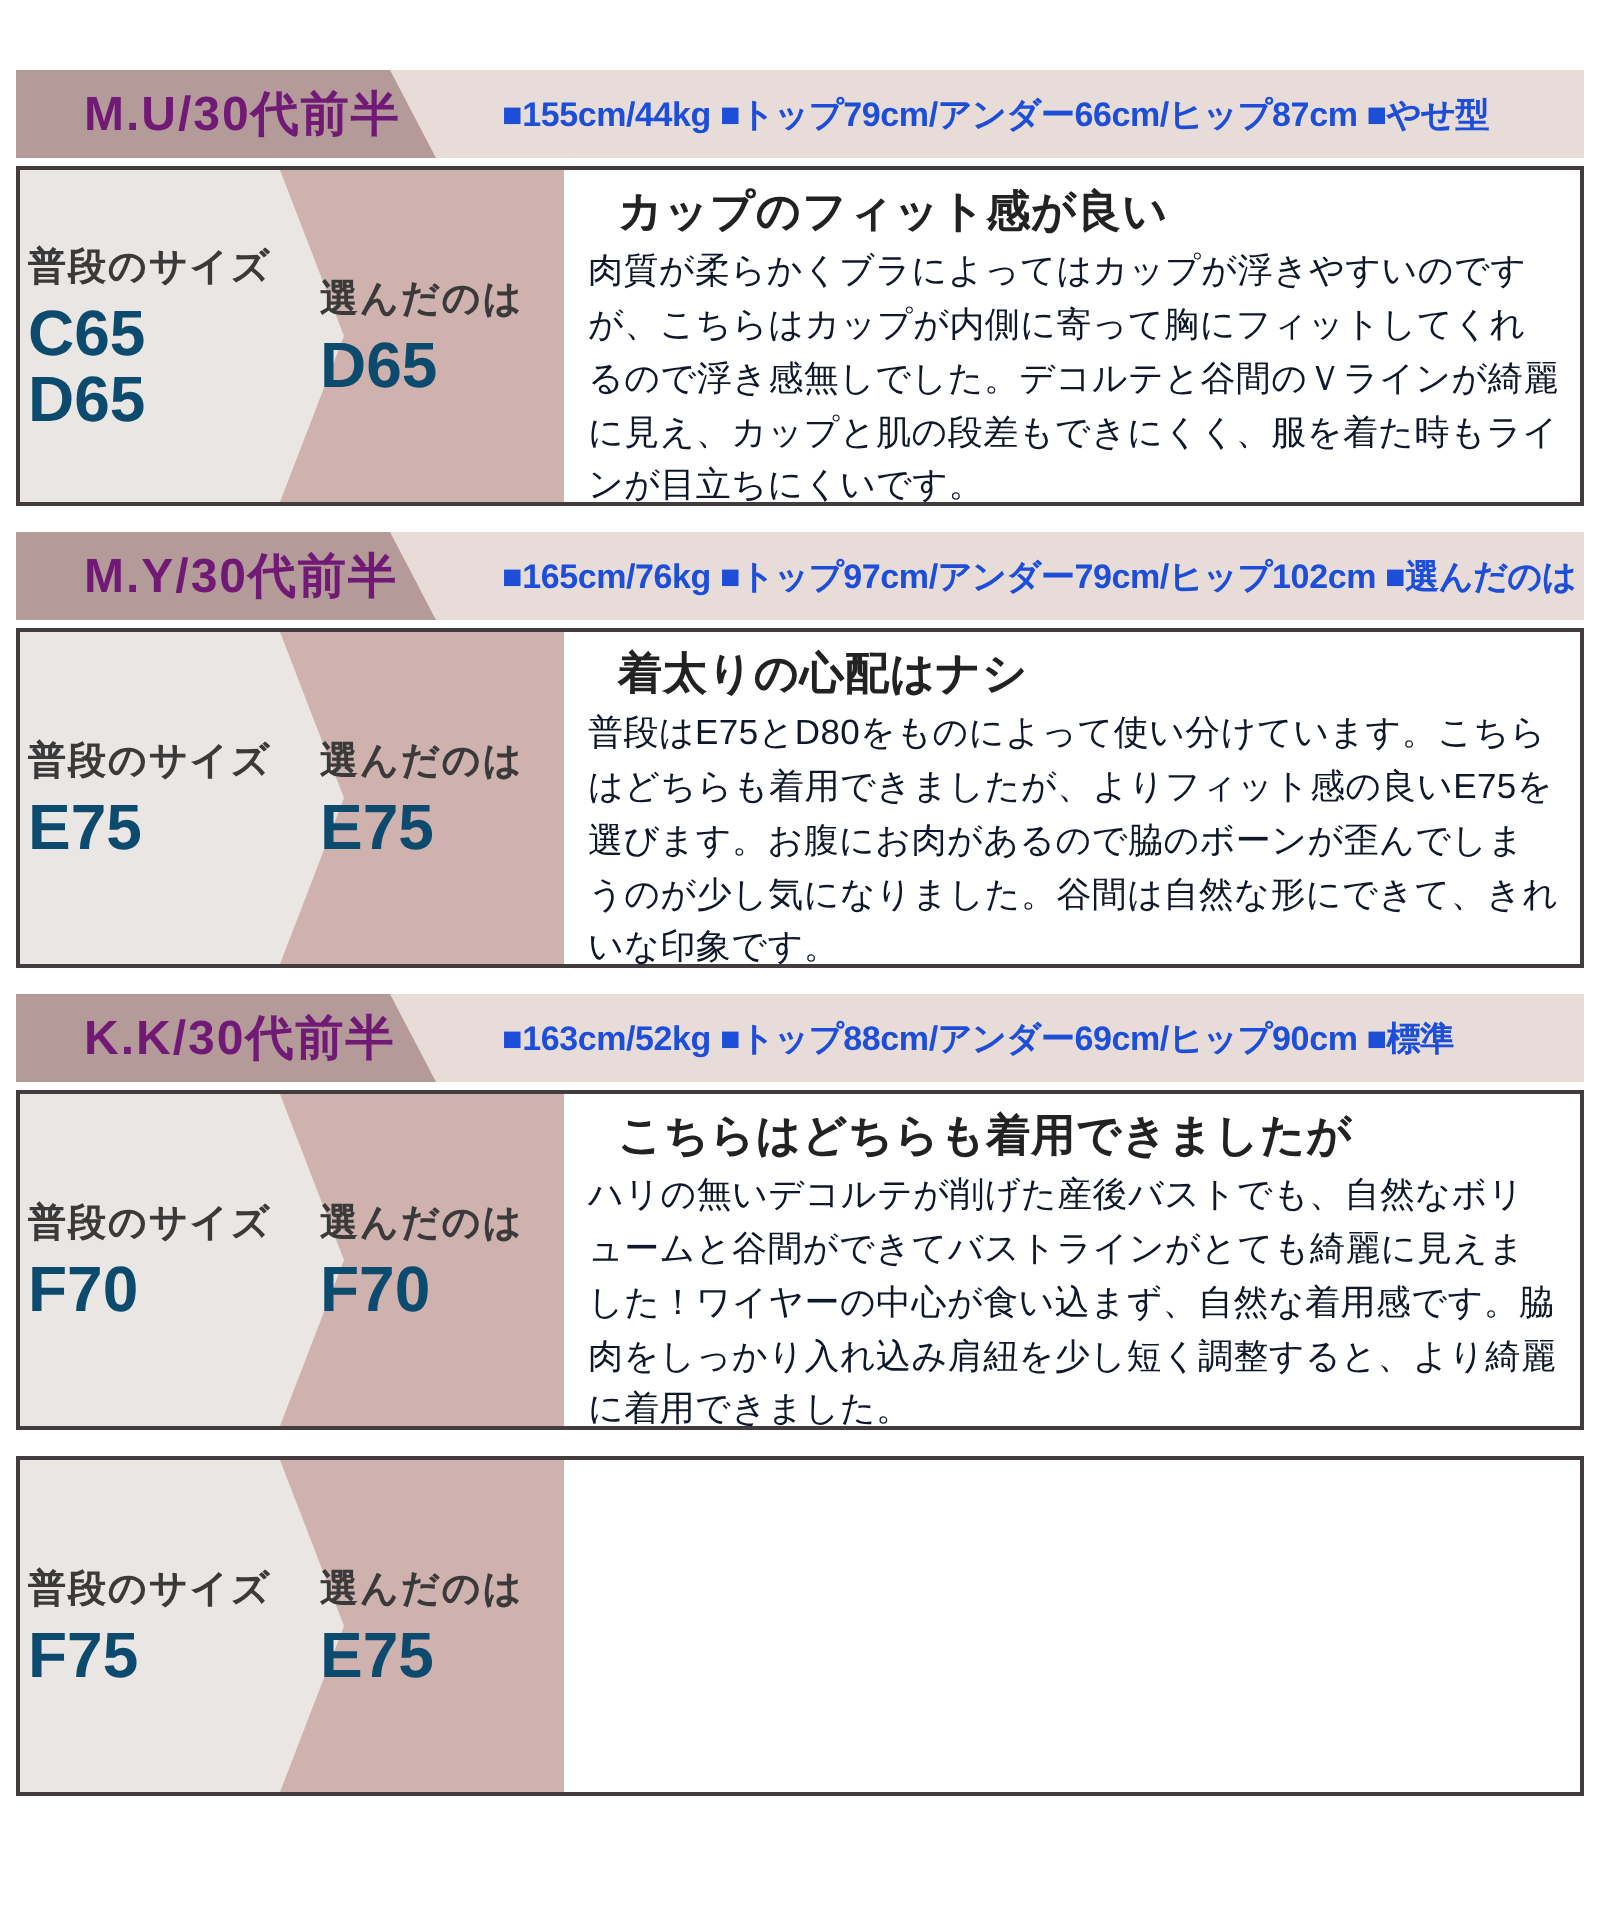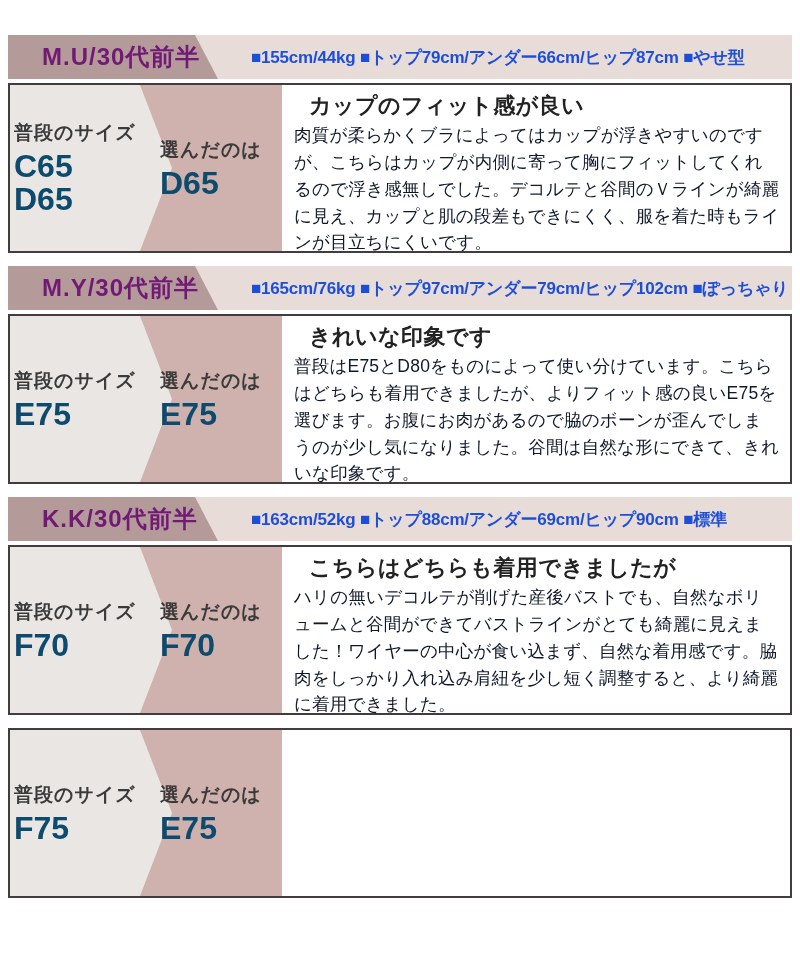--- a/index.html
+++ b/index.html
@@ -143,35 +143,35 @@
       <div class="text">
         <h3 class="title">カップのフィット感が良い</h3>
         <p class="body">肉質が柔らかくブラによってはカップが浮きやすいのですが、こちらはカップが内側に寄って胸にフィットしてくれるので浮き感無しでした。デコルテと谷間のＶラインが綺麗に見え、カップと肌の段差もできにくく、服を着た時もラインが目立ちにくいです。</p>
       </div>
     </div>
   </section>
 
   <section class="review">
     <div class="bar">
       <div class="bar-name">M.Y/30代前半</div>
-      <div class="bar-stats">■165cm/76kg ■トップ97cm/アンダー79cm/ヒップ102cm ■ぽっちゃり</div>
+      <div class="bar-stats">■165cm/76kg ■トップ97cm/アンダー79cm/ヒップ102cm ■選んだのは</div>
     </div>
     <div class="box">
       <div class="sizes">
         <div class="size-block usual">
           <div class="size-label">普段のサイズ</div>
           <div class="size-value">E75</div>
         </div>
         <div class="size-block chosen">
           <div class="size-label">選んだのは</div>
           <div class="size-value">E75</div>
         </div>
       </div>
       <div class="text">
-        <h3 class="title">きれいな印象です</h3>
+        <h3 class="title">着太りの心配はナシ</h3>
         <p class="body">普段はE75とD80をものによって使い分けています。こちらはどちらも着用できましたが、よりフィット感の良いE75を選びます。お腹にお肉があるので脇のボーンが歪んでしまうのが少し気になりました。谷間は自然な形にできて、きれいな印象です。</p>
       </div>
     </div>
   </section>
 
   <section class="review">
     <div class="bar">
       <div class="bar-name">K.K/30代前半</div>
       <div class="bar-stats">■163cm/52kg ■トップ88cm/アンダー69cm/ヒップ90cm ■標準</div>
     </div>

